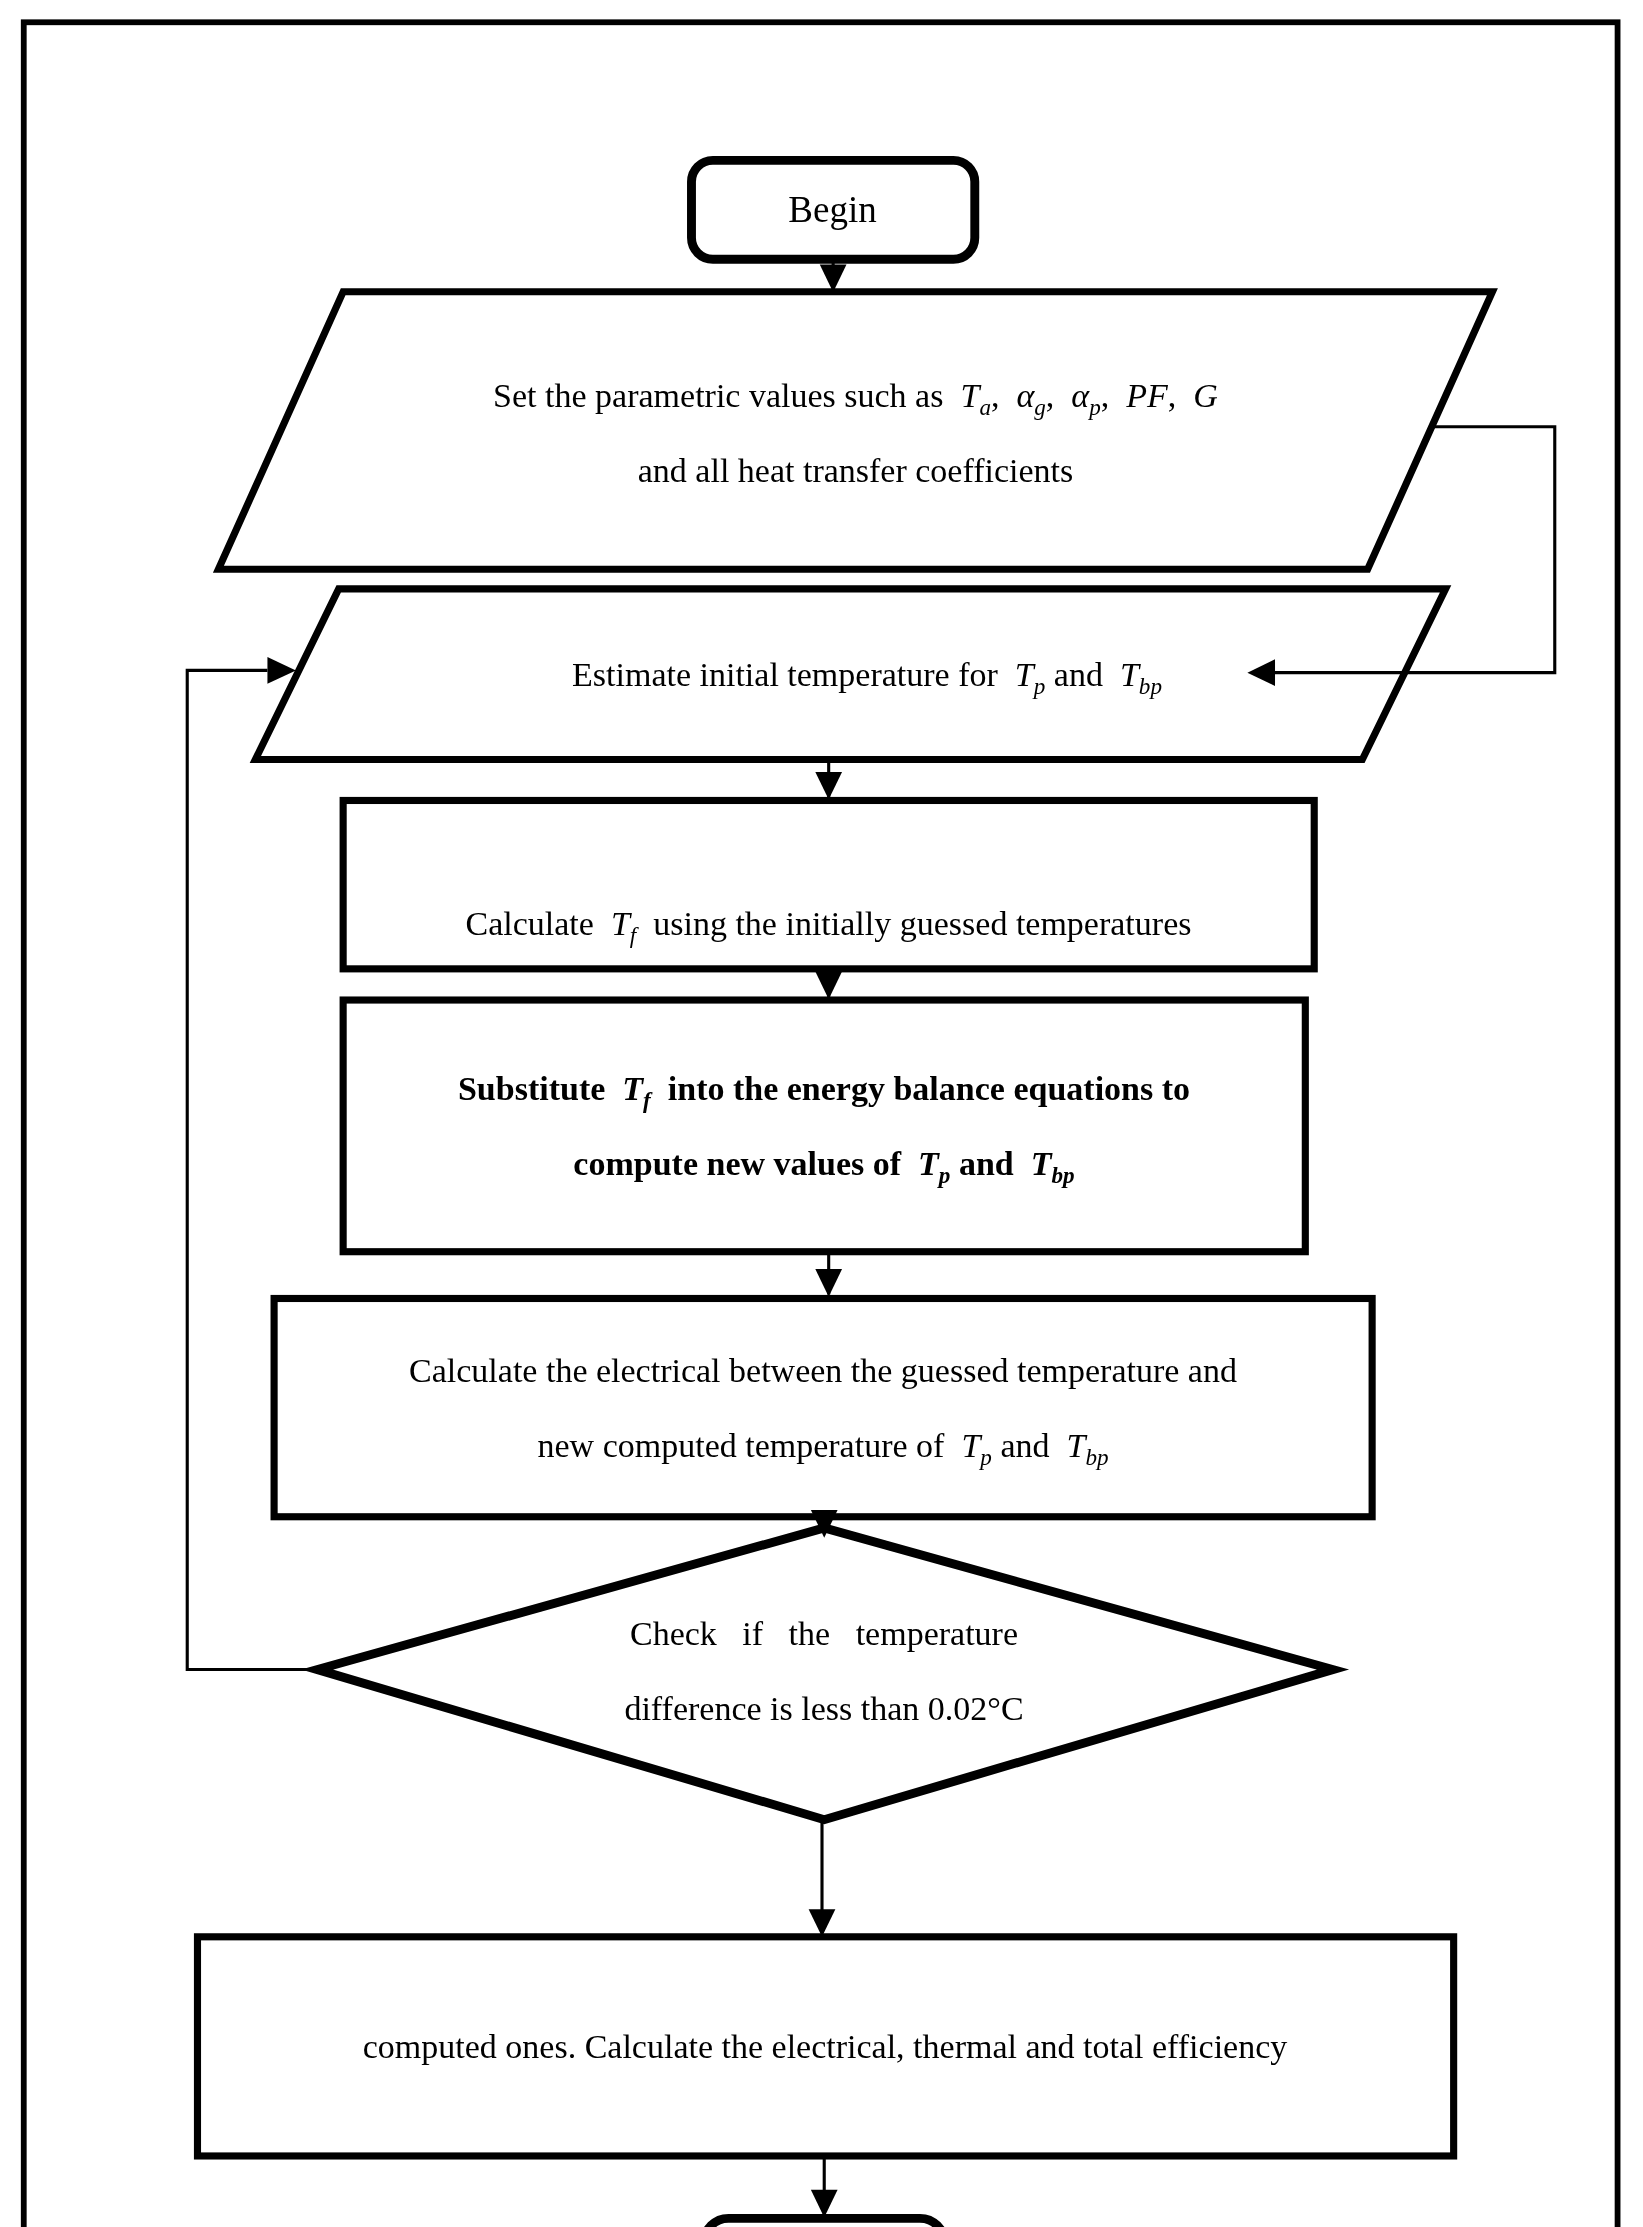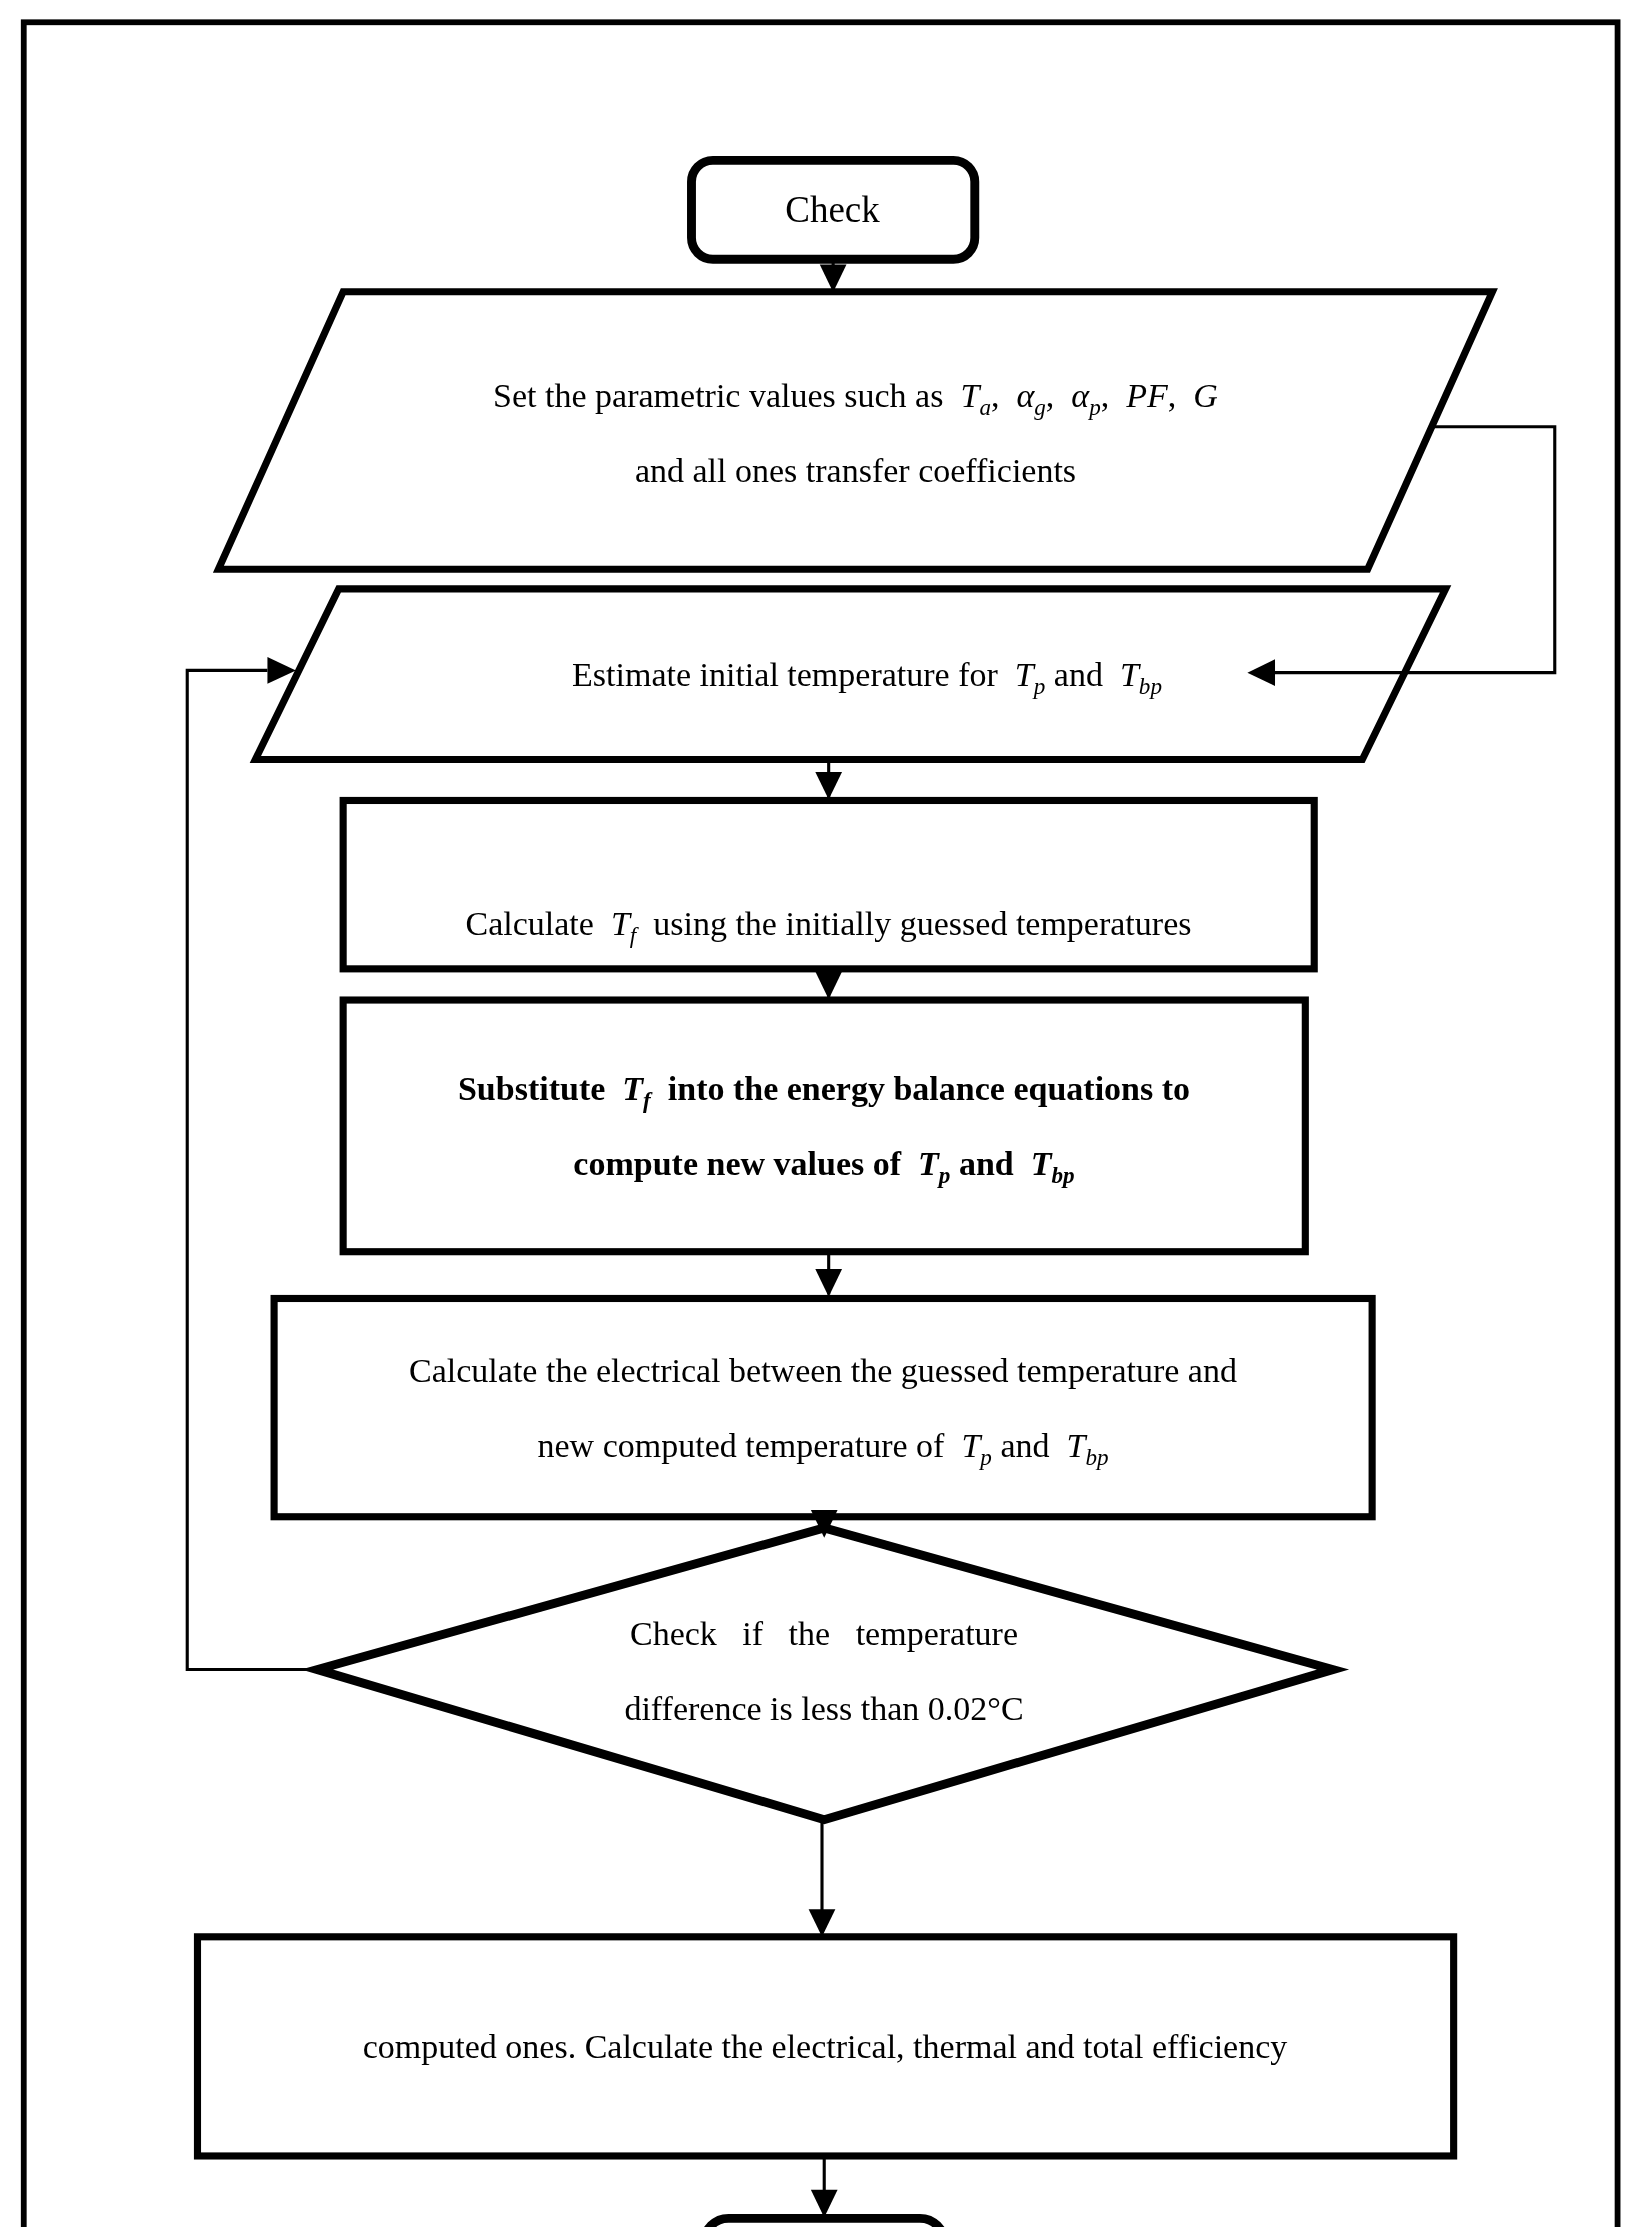--- a/index.html
+++ b/index.html
@@ -74,25 +74,25 @@
       <polygon points="600,1475 600,1535 664,1505"></polygon>
       <polygon points="1830,1733 1890,1733 1860,1795"></polygon>
       <polygon points="1830,2181 1890,2181 1860,2243"></polygon>
       <polygon points="1830,2849 1890,2849 1860,2911"></polygon>
       <polygon points="1820,3390 1880,3390 1850,3452"></polygon>
       <polygon points="1815,4286 1875,4286 1845,4348"></polygon>
       <polygon points="1820,4916 1880,4916 1850,4978"></polygon>
     </g>
   </svg>
 
-  <div class="terminator-label" style="left:691px;top:160px;width:283px;height:99px;">Check</div>
+  <div class="terminator-label" style="left:691px;top:160px;width:283px;height:99px;">Begin</div>
 
   <div class="node-text" style="left:232px;top:312px;width:1247px;height:241px;">
     <div class="tline">Set the parametric values such as &nbsp;<i>T<sub>a</sub></i>, &nbsp;<i>α<sub>g</sub></i>, &nbsp;<i>α<sub>p</sub></i>, &nbsp;<i>PF</i>, &nbsp;<i>G</i></div>
-    <div class="tline">and all ones transfer coefficients</div>
+    <div class="tline">and all heat transfer coefficients</div>
   </div>
 
   <div class="node-text" style="left:328px;top:589px;width:1078px;height:171px;align-items:center;">
     <div class="tline">Estimate initial temperature for &nbsp;<i>T<sub>p</sub></i> and &nbsp;<i>T<sub>bp</sub></i></div>
   </div>
 
   <div class="node-text" style="left:352px;top:839px;width:953px;height:168px;">
     <div class="tline">Calculate &nbsp;<i>T<sub>f</sub></i> &nbsp;using the initially guessed temperatures</div>
   </div>
 

